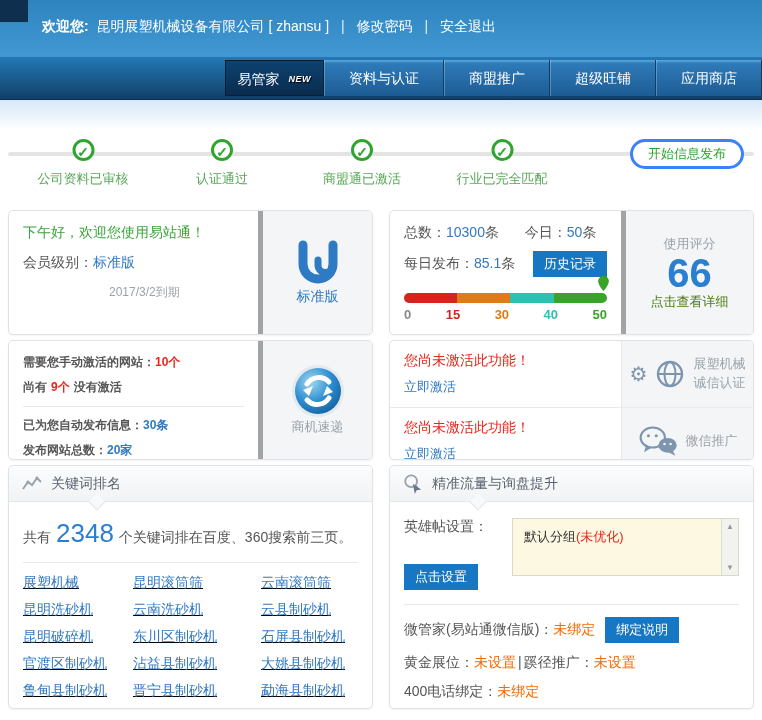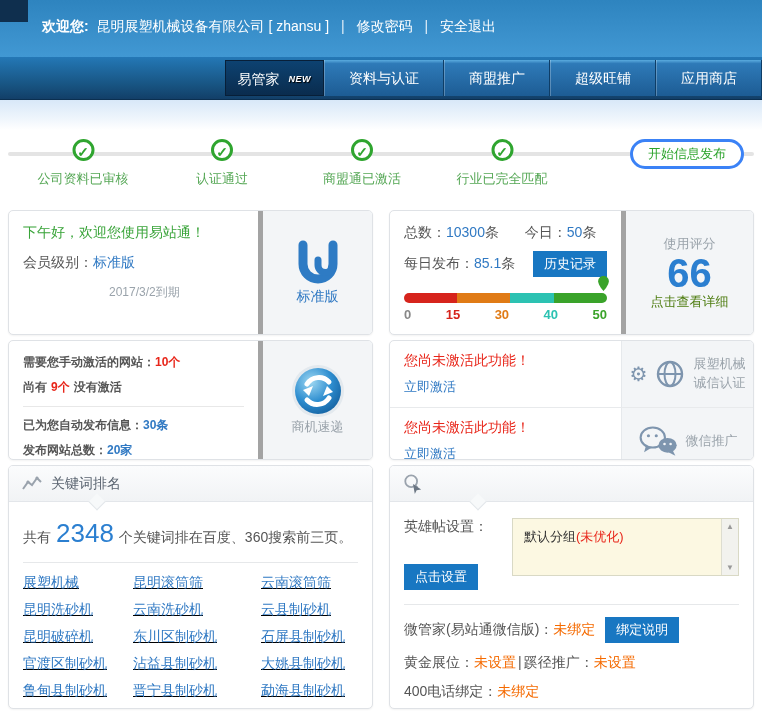--- a/index.html
+++ b/index.html
@@ -364,20 +364,21 @@
         </div>
       </div>
 
       <div class="panel">
         <div class="panel-head">
           <svg class="icon-svg" width="20" height="20" viewBox="0 0 22 22">
             <circle cx="9" cy="8" r="6.5" fill="none" stroke="#9aa3ad" stroke-width="2"></circle>
             <line x1="13.5" y1="12.5" x2="16" y2="15" stroke="#9aa3ad" stroke-width="2"></line>
             <path d="M11 11 L20 17 L15 18 L13 22 Z" fill="#6b7683"></path>
           </svg>
+          <span>精准流量与询盘提升</span>
           <span class="notch"></span>
         </div>
         <div class="panel-body">
           <div class="hero-row">
             <div class="hero-left">
               <span class="lab">英雄帖设置：</span>
               <button class="btn-blue">点击设置</button>
             </div>
             <div class="hero-box">
               <span>默认分组</span><span class="red">(未优化)</span>

